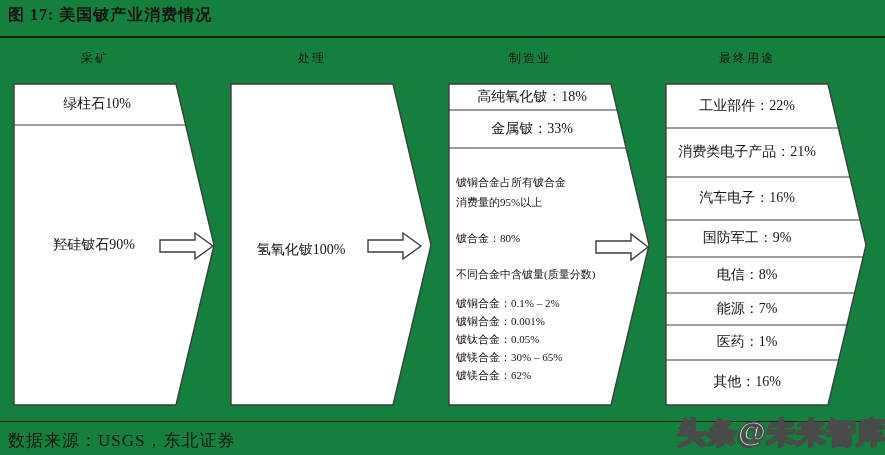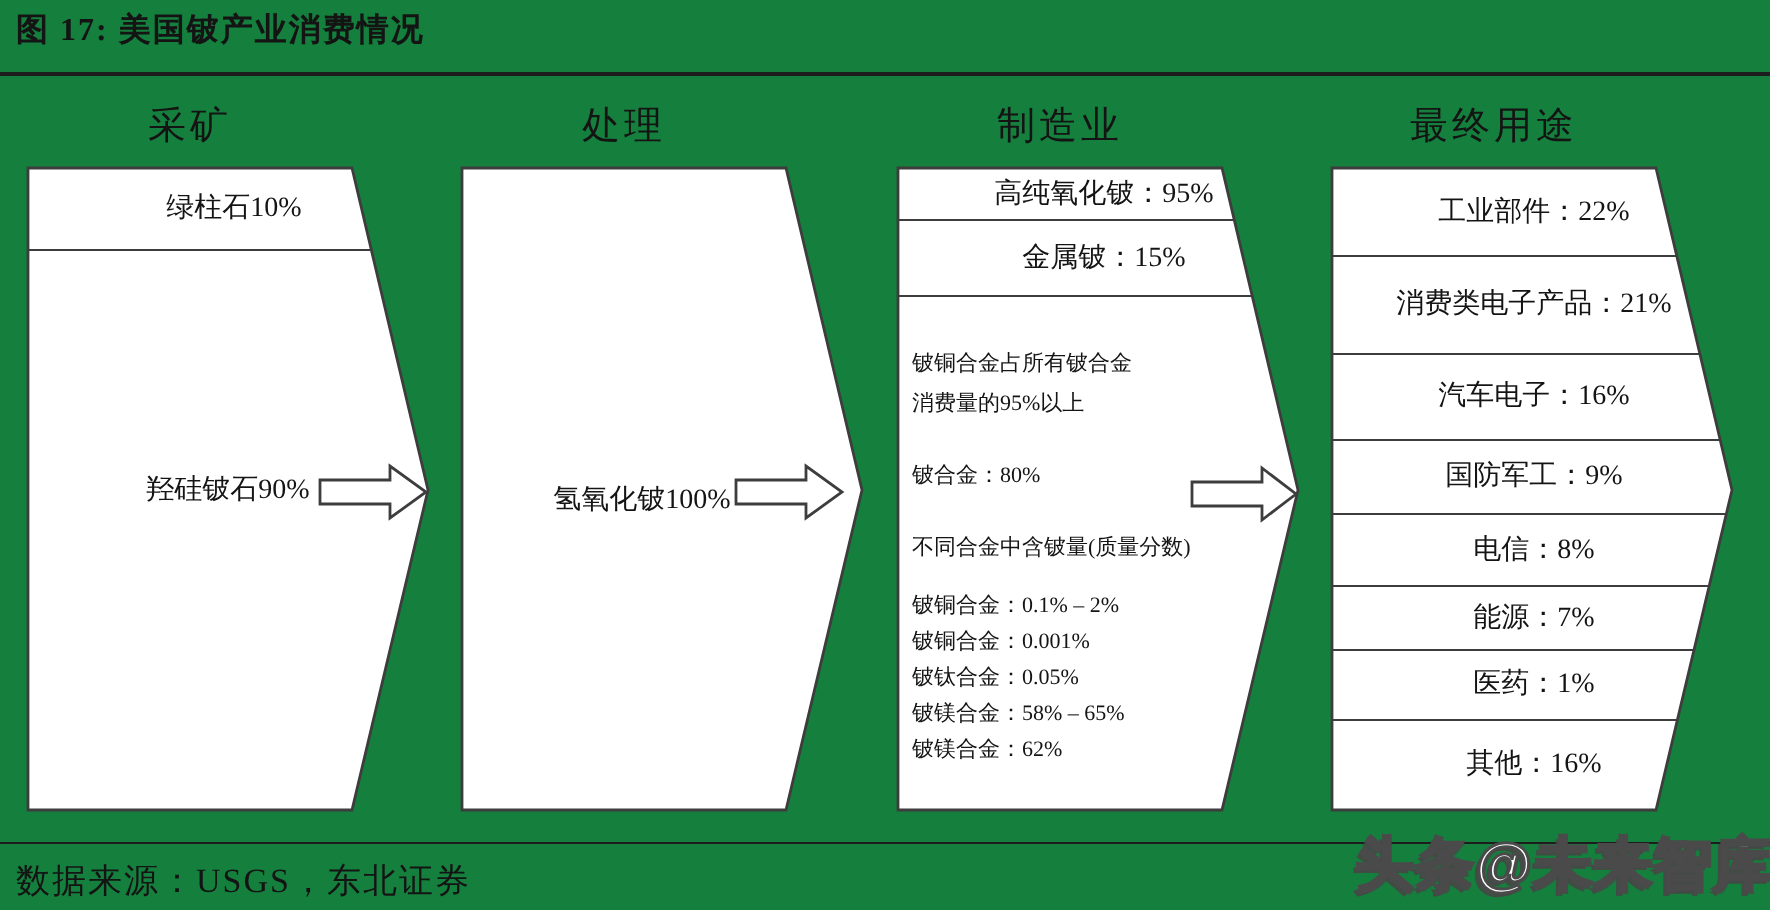--- a/index.html
+++ b/index.html
@@ -9,23 +9,23 @@
   }
   .title{
     position:absolute;left:8px;top:5px;font-size:16px;font-weight:bold;letter-spacing:1px;
   }
   .rule{position:absolute;left:0;width:885px;height:0;}
   .title-rule{top:36px;border-top:2px solid #1d1d1d;}
   .footer-rule{top:421px;border-top:1.5px solid #1d1d1d;}
   .shapes{position:absolute;left:0;top:0;}
   .hdr{
     position:absolute;top:50px;width:162px;text-align:center;
-    font-size:19px;letter-spacing:2px;
+    font-size:12px;letter-spacing:2px;
   }
-  .cell{position:absolute;font-size:14px;white-space:nowrap;margin-left:20px;}
+  .cell{position:absolute;font-size:14px;white-space:nowrap;}
   .center{text-align:center;}
   .noteblock{
     position:absolute;left:456px;top:172px;width:200px;
     font-size:11px;line-height:20px;white-space:nowrap;
   }
   .nb{height:20px;}
   .nb.gap{margin-top:16px;}
   .nb.li{height:18px;line-height:18px;}
   .nb.li.first{margin-top:10px;}
   .footer{
@@ -79,32 +79,32 @@
   <div class="hdr" style="left:14px">采矿</div>
   <div class="hdr" style="left:231px">处理</div>
   <div class="hdr" style="left:449px">制造业</div>
   <div class="hdr" style="left:666px">最终用途</div>
 
   <div class="cell center" style="left:14px;top:95px;width:166px">绿柱石10%</div>
   <div class="cell center" style="left:14px;top:236px;width:160px">羟硅铍石90%</div>
 
   <div class="cell center" style="left:233px;top:241px;width:136px">氢氧化铍100%</div>
 
-  <div class="cell center" style="left:449px;top:88px;width:166px">高纯氧化铍：95%</div>
-  <div class="cell center" style="left:449px;top:120px;width:166px">金属铍：15%</div>
+  <div class="cell center" style="left:449px;top:88px;width:166px">高纯氧化铍：18%</div>
+  <div class="cell center" style="left:449px;top:120px;width:166px">金属铍：33%</div>
 
   <div class="noteblock">
     <div class="nb">铍铜合金占所有铍合金</div>
     <div class="nb">消费量的95%以上</div>
     <div class="nb gap">铍合金：80%</div>
     <div class="nb gap">不同合金中含铍量(质量分数)</div>
     <div class="nb li first">铍铜合金：0.1% – 2%</div>
     <div class="nb li">铍铜合金：0.001%</div>
     <div class="nb li">铍钛合金：0.05%</div>
-    <div class="nb li">铍镁合金：58% – 65%</div>
+    <div class="nb li">铍镁合金：30% – 65%</div>
     <div class="nb li">铍镁合金：62%</div>
   </div>
 
   <div class="cell center" style="left:666px;top:97px;width:162px">工业部件：22%</div>
   <div class="cell center" style="left:666px;top:143px;width:162px">消费类电子产品：21%</div>
   <div class="cell center" style="left:666px;top:189px;width:162px">汽车电子：16%</div>
   <div class="cell center" style="left:666px;top:229px;width:162px">国防军工：9%</div>
   <div class="cell center" style="left:666px;top:266px;width:162px">电信：8%</div>
   <div class="cell center" style="left:666px;top:300px;width:162px">能源：7%</div>
   <div class="cell center" style="left:666px;top:333px;width:162px">医药：1%</div>

